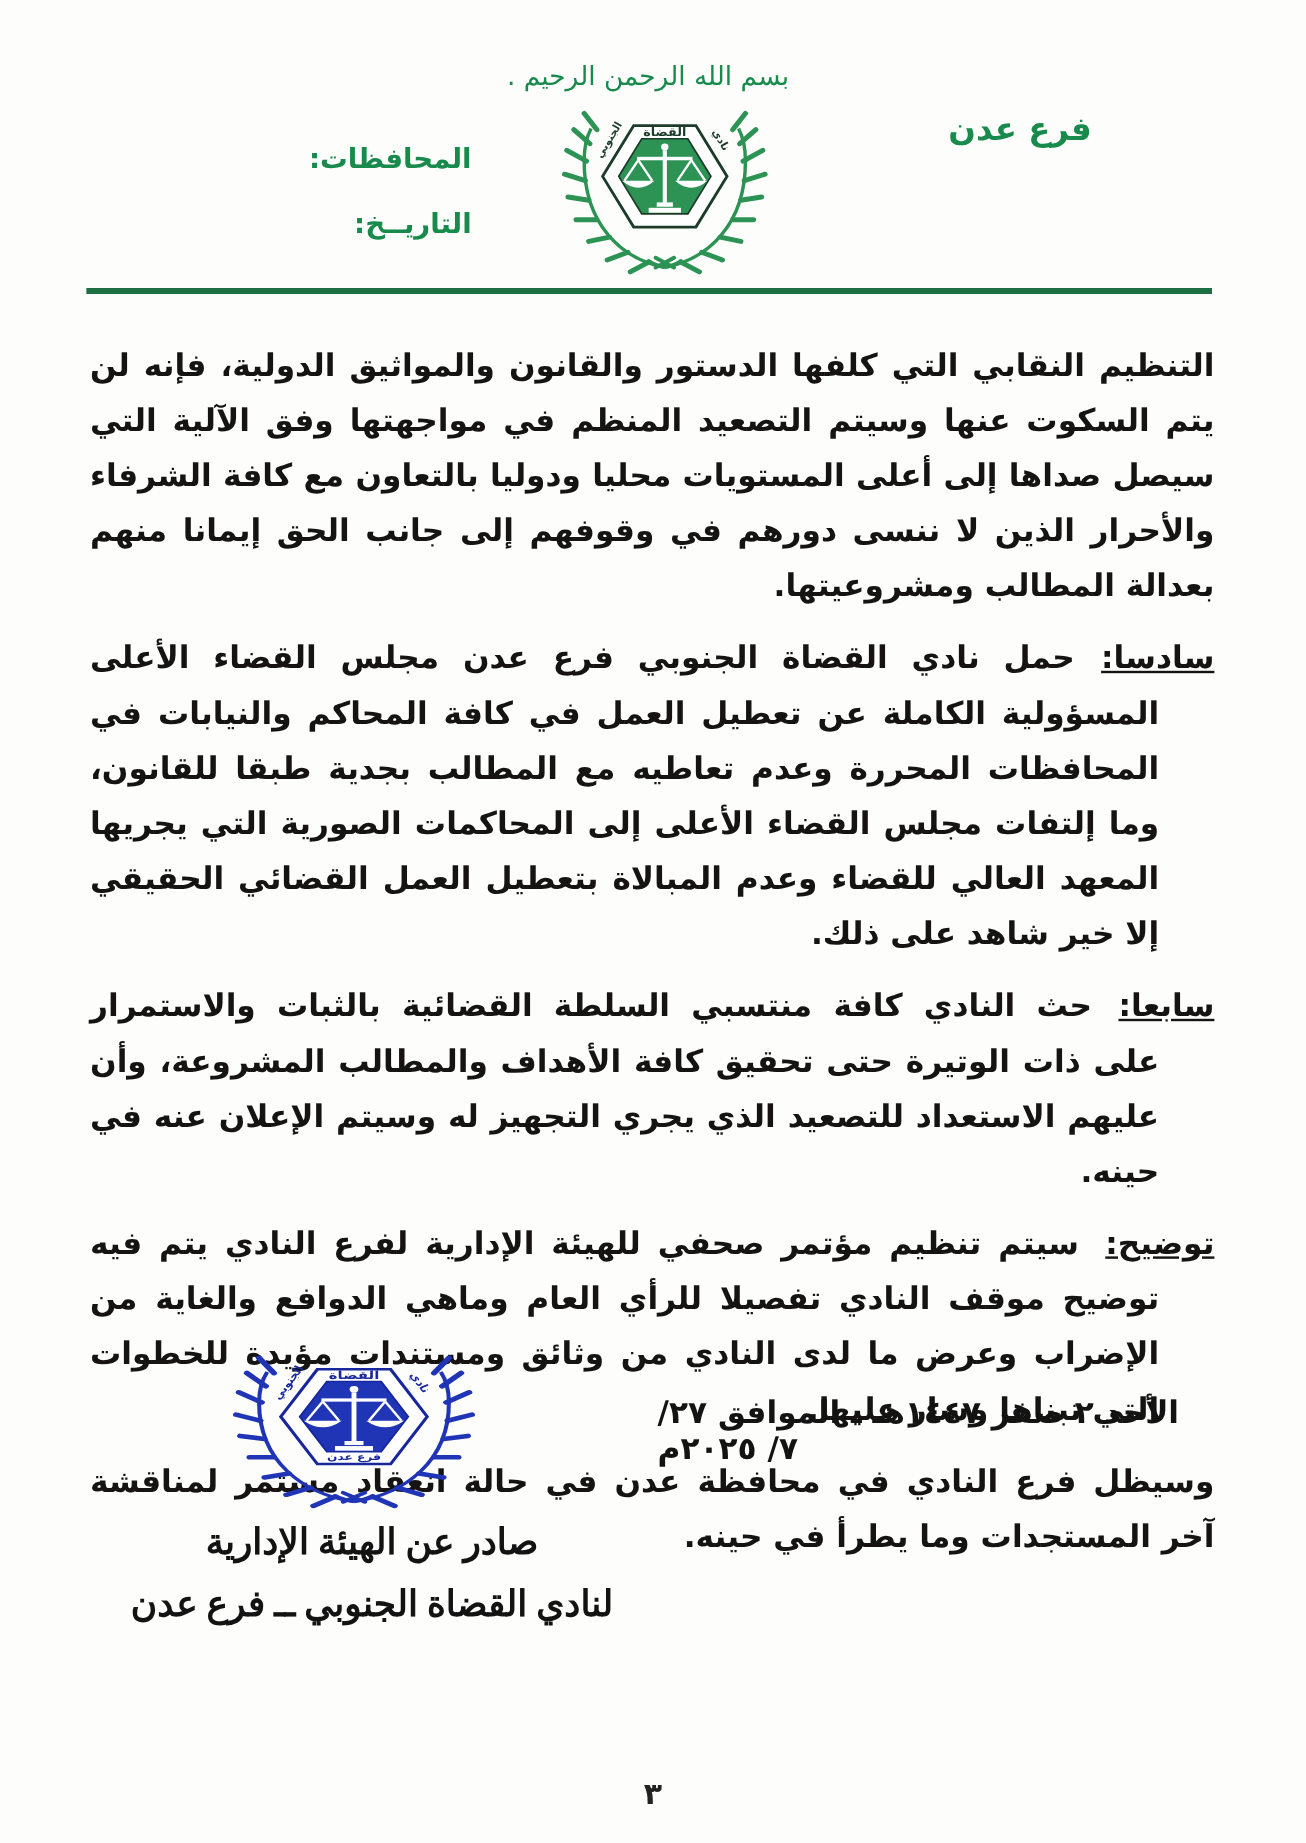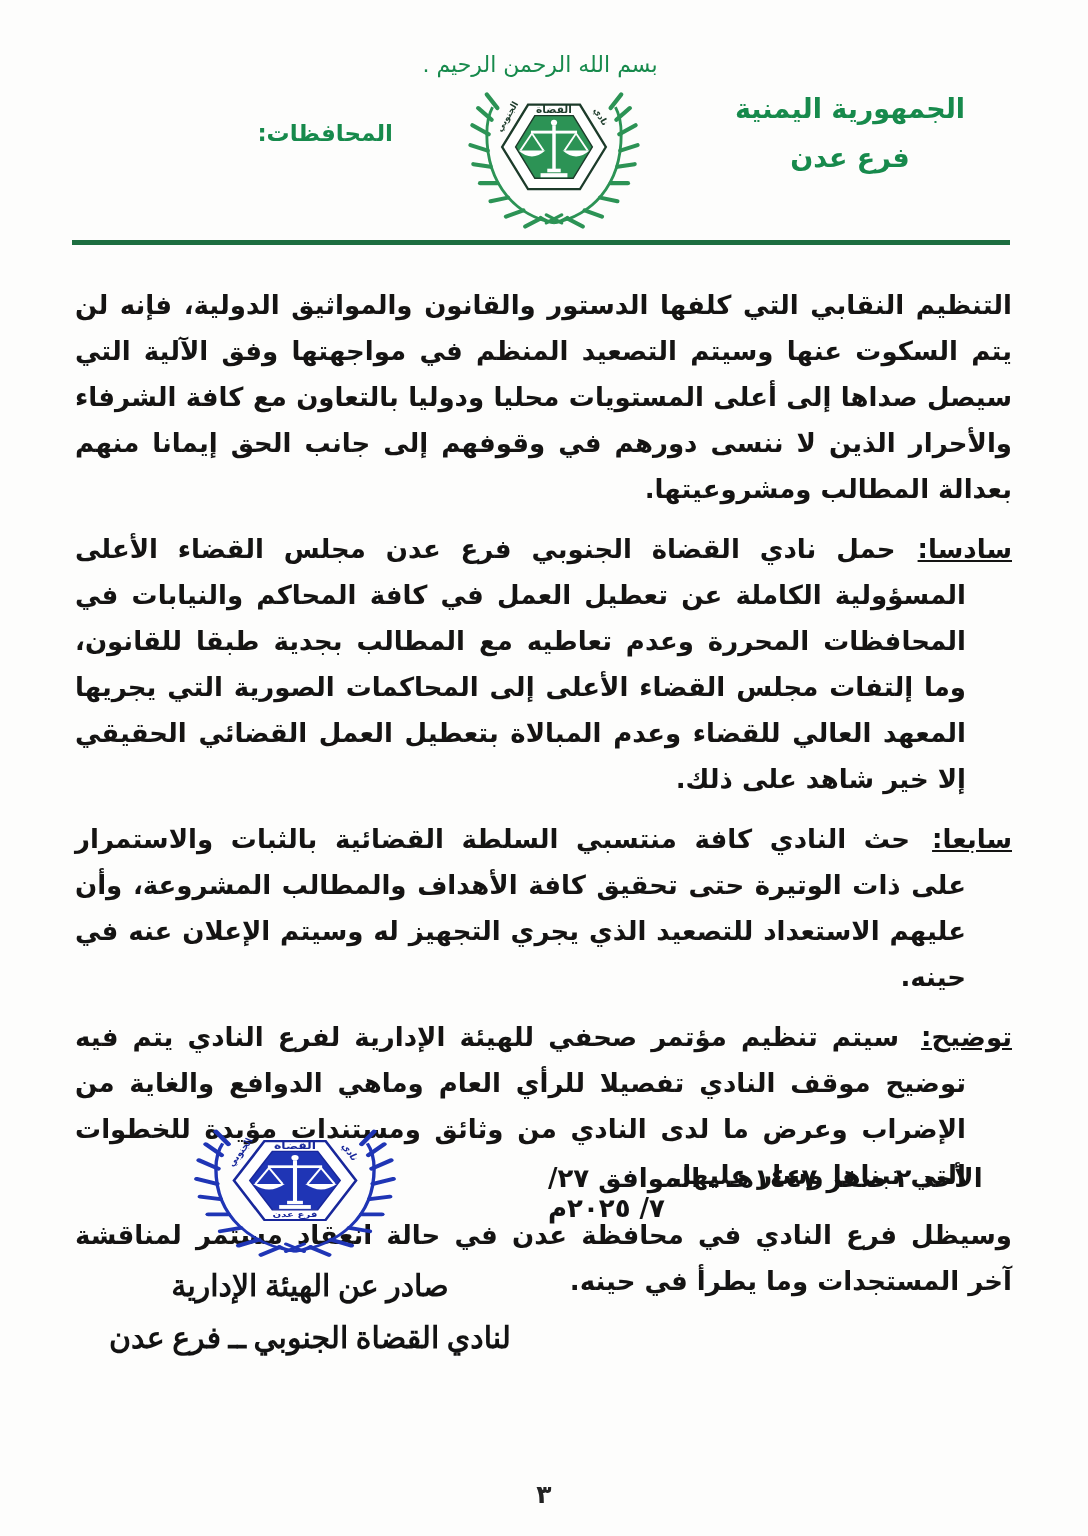--- a/index.html
+++ b/index.html
@@ -68,26 +68,26 @@
   }
   .page-num{
     position:absolute;top:1480px;left:0;right:0;
     text-align:center;font-size:25px;font-weight:700;color:#222;
   }
 </style>
 </head>
 <body>
 
 <div class="hdr-right">
-  <div>الجمهورية اليمنية</div>
   <div>فرع عدن</div>
 </div>
 
 <div class="hdr-left">
   <div>المحافظات:</div>
+  <div>التاريــخ:</div>
 </div>
 
 <div class="bismillah">بسم الله الرحمن الرحيم .</div>
 
 <svg class="logo logo-green" width="192" height="152" viewBox="0 0 200 168" preserveAspectRatio="none">
   <g>
     <path class="stem" d="M100,158 C62,150 30,118 30,60 C30,48 32,38 36,30"></path>
     <path class="stem" d="M100,158 C138,150 170,118 170,60 C170,48 168,38 164,30"></path>
     <g class="leaf-group">
       <line class="leaf" x1="86" y1="153" x2="70" y2="162"></line>

